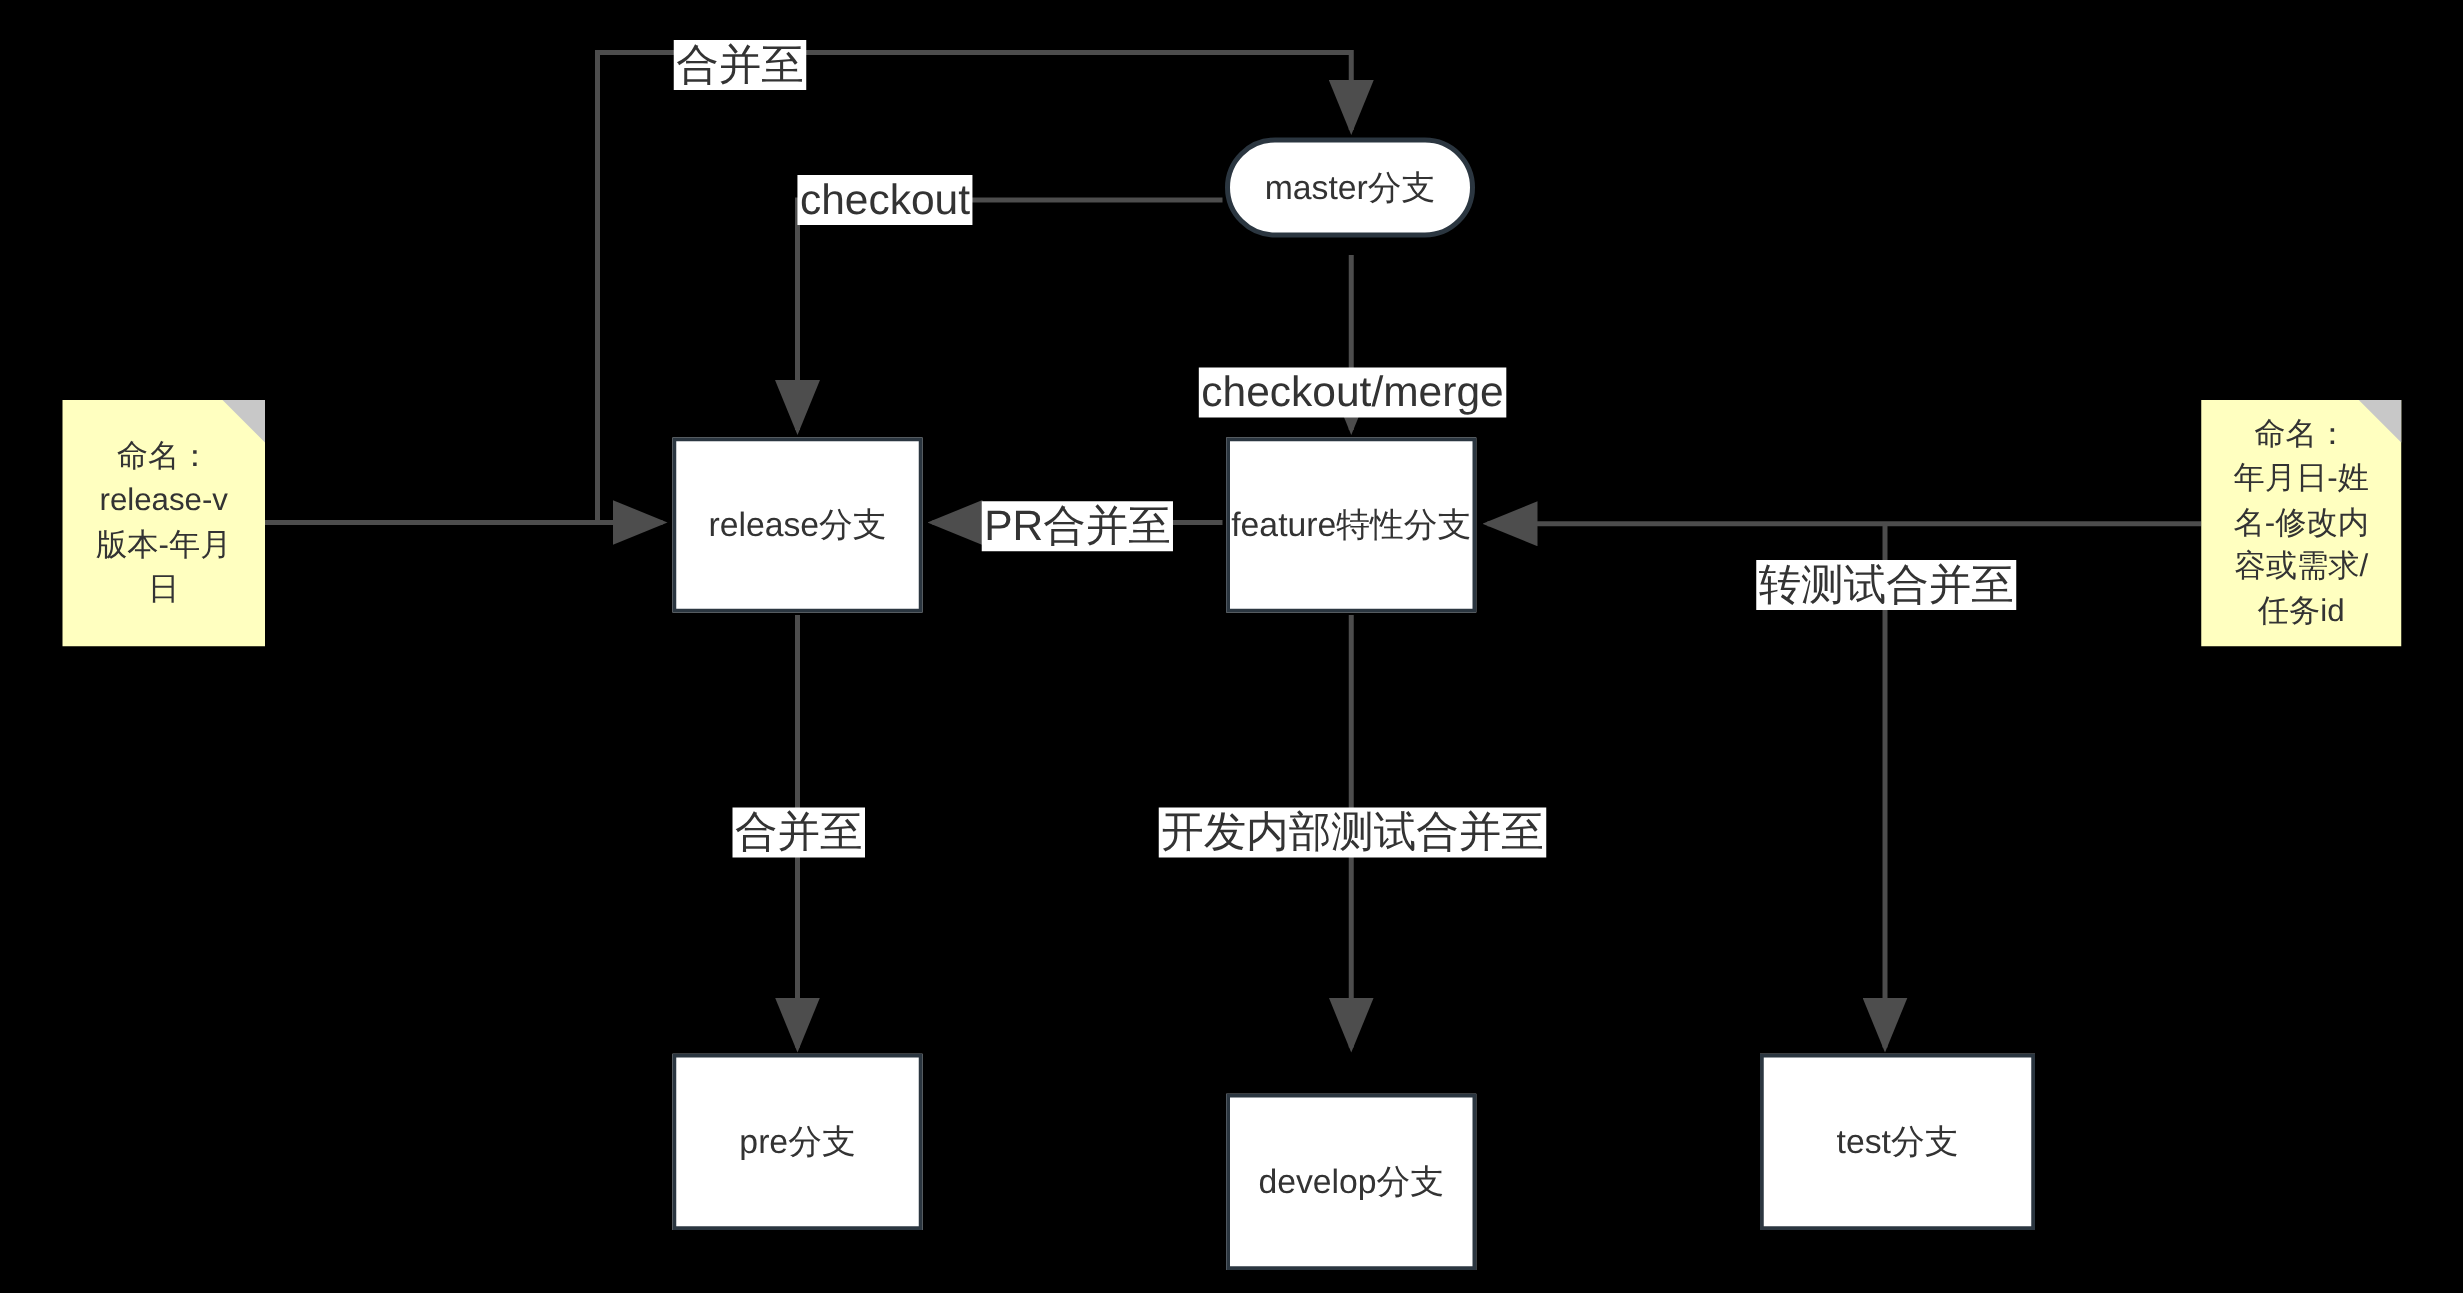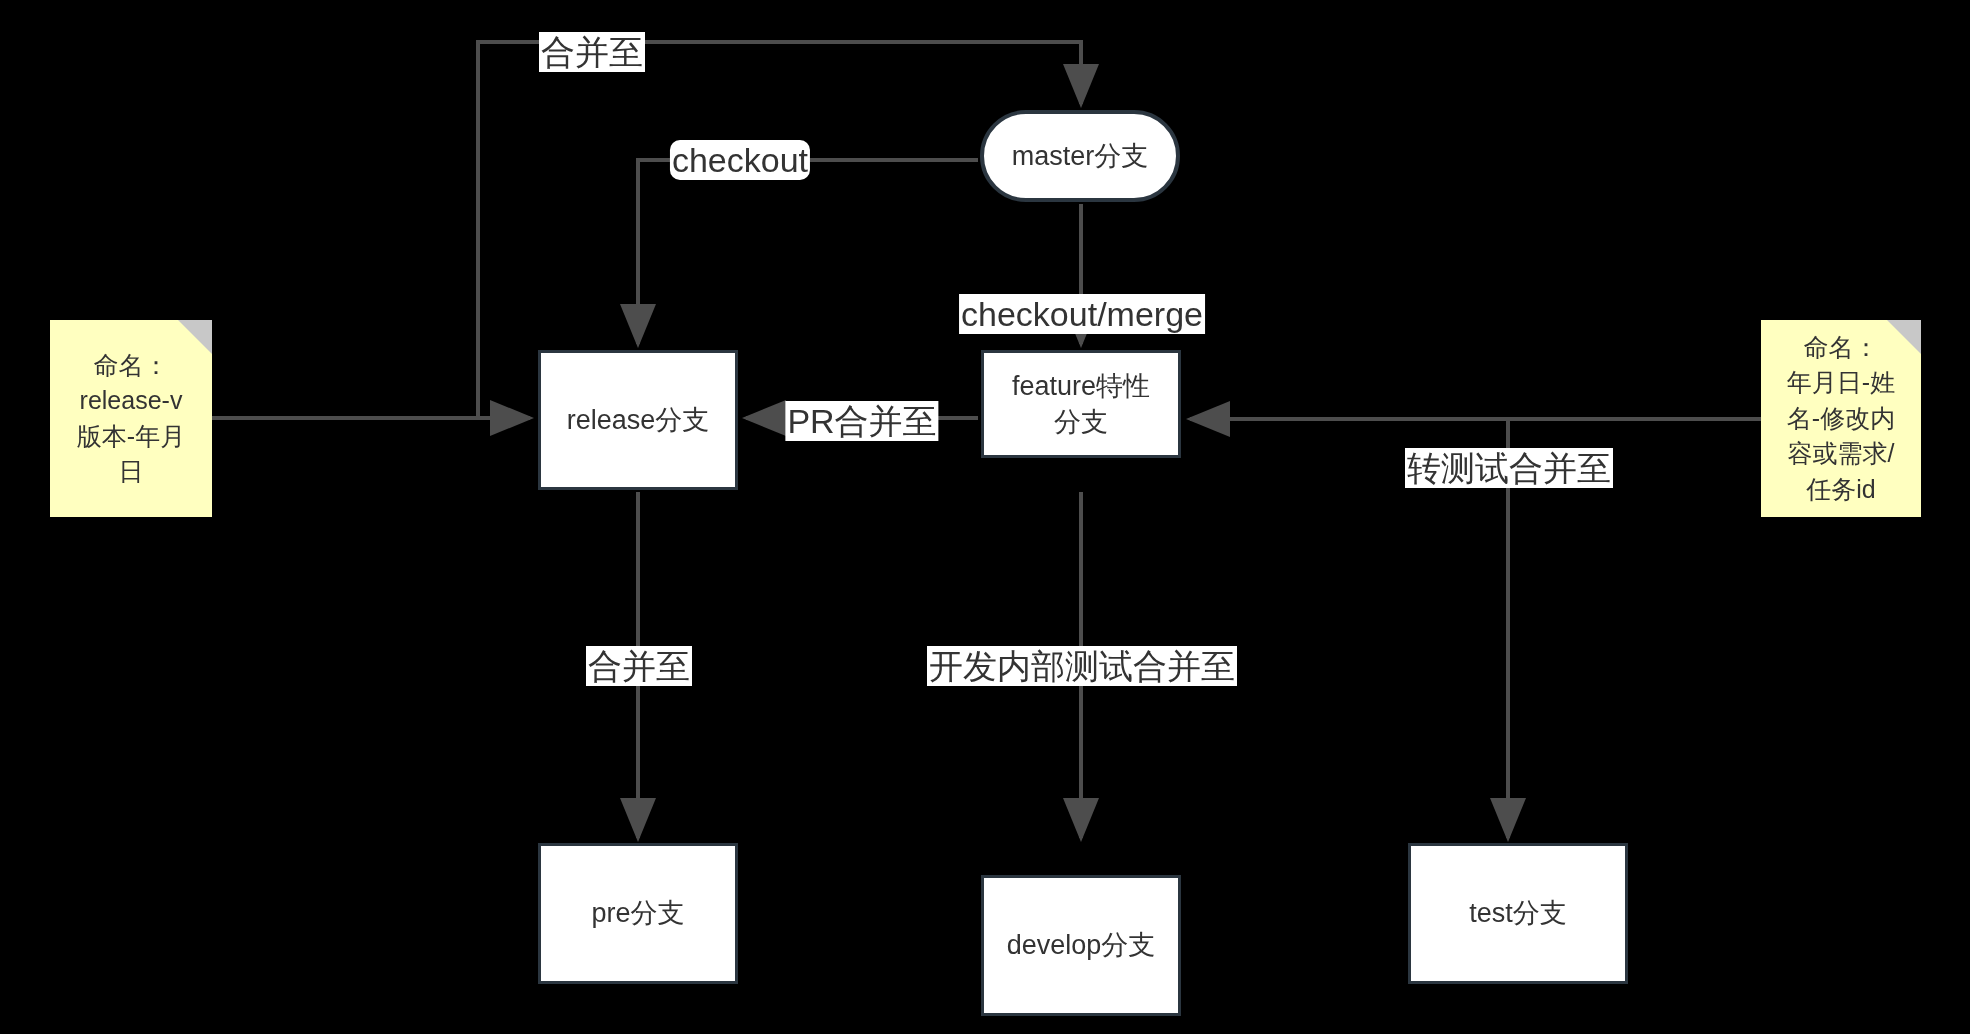--- a/index.html
+++ b/index.html
@@ -125,29 +125,29 @@
     </g>
     <g>
       <path d="M1508,419 L1508,838" fill="none" stroke="#4d4d4d" stroke-width="4" marker-end="url(#arrow)"></path>
     </g>
 
     <g>
       <path d="M212,418 L530,418" fill="none" stroke="#4d4d4d" stroke-width="4" marker-end="url(#arrow)"></path>
     </g>
   </svg>
 
-  <div class="node rounded" style="left:980px; top:110px; width:200px; height:92px;">
+  <div class="node rounded" style="left:980px; top:110px; width:200px; height:80px;">
     <span>master分支</span>
   </div>
 
   <div class="node" style="left:538px; top:350px; width:200px; height:140px;">
     <span>release分支</span>
   </div>
 
-  <div class="node" style="left:981px; top:350px; width:200px; height:108px; flex-direction:column;">
+  <div class="node" style="left:981px; top:350px; width:200px; height:140px; flex-direction:row;">
     <span>feature特性</span>
     <span>分支</span>
   </div>
 
   <div class="node" style="left:538px; top:843px; width:200px; height:141px;">
     <span>pre分支</span>
   </div>
 
   <div class="node" style="left:981px; top:843px; width:200px; height:141px;margin-top:32px;">
     <span>develop分支</span>
@@ -173,21 +173,21 @@
       <span>命名：</span><br>
       <span>年月日-姓</span><br>
       <span>名-修改内</span><br>
       <span>容或需求/</span><br>
       <span>任务id</span>
     </span>
   </div>
 
   <div class="edge-label" style="left:592px; top:52px;">合并至</div>
 
-  <div class="edge-label" style="left:740px; top:160px;border-radius:10px;">checkout</div>
+  <div class="edge-label" style="left:708px; top:160px;">checkout</div>
 
   <div class="edge-label" style="left:1082px; top:294px;margin-top:20px;">checkout/merge</div>
 
   <div class="edge-label" style="left:862px; top:421px;text-align:right;">PR合并至</div>
 
   <div class="edge-label" style="left:639px; top:666px;">合并至</div>
 
   <div class="edge-label" style="left:1082px; top:666px;">开发内部测试合并至</div>
 
   <div class="edge-label" style="left:1509px; top:468px;">转测试合并至</div>

